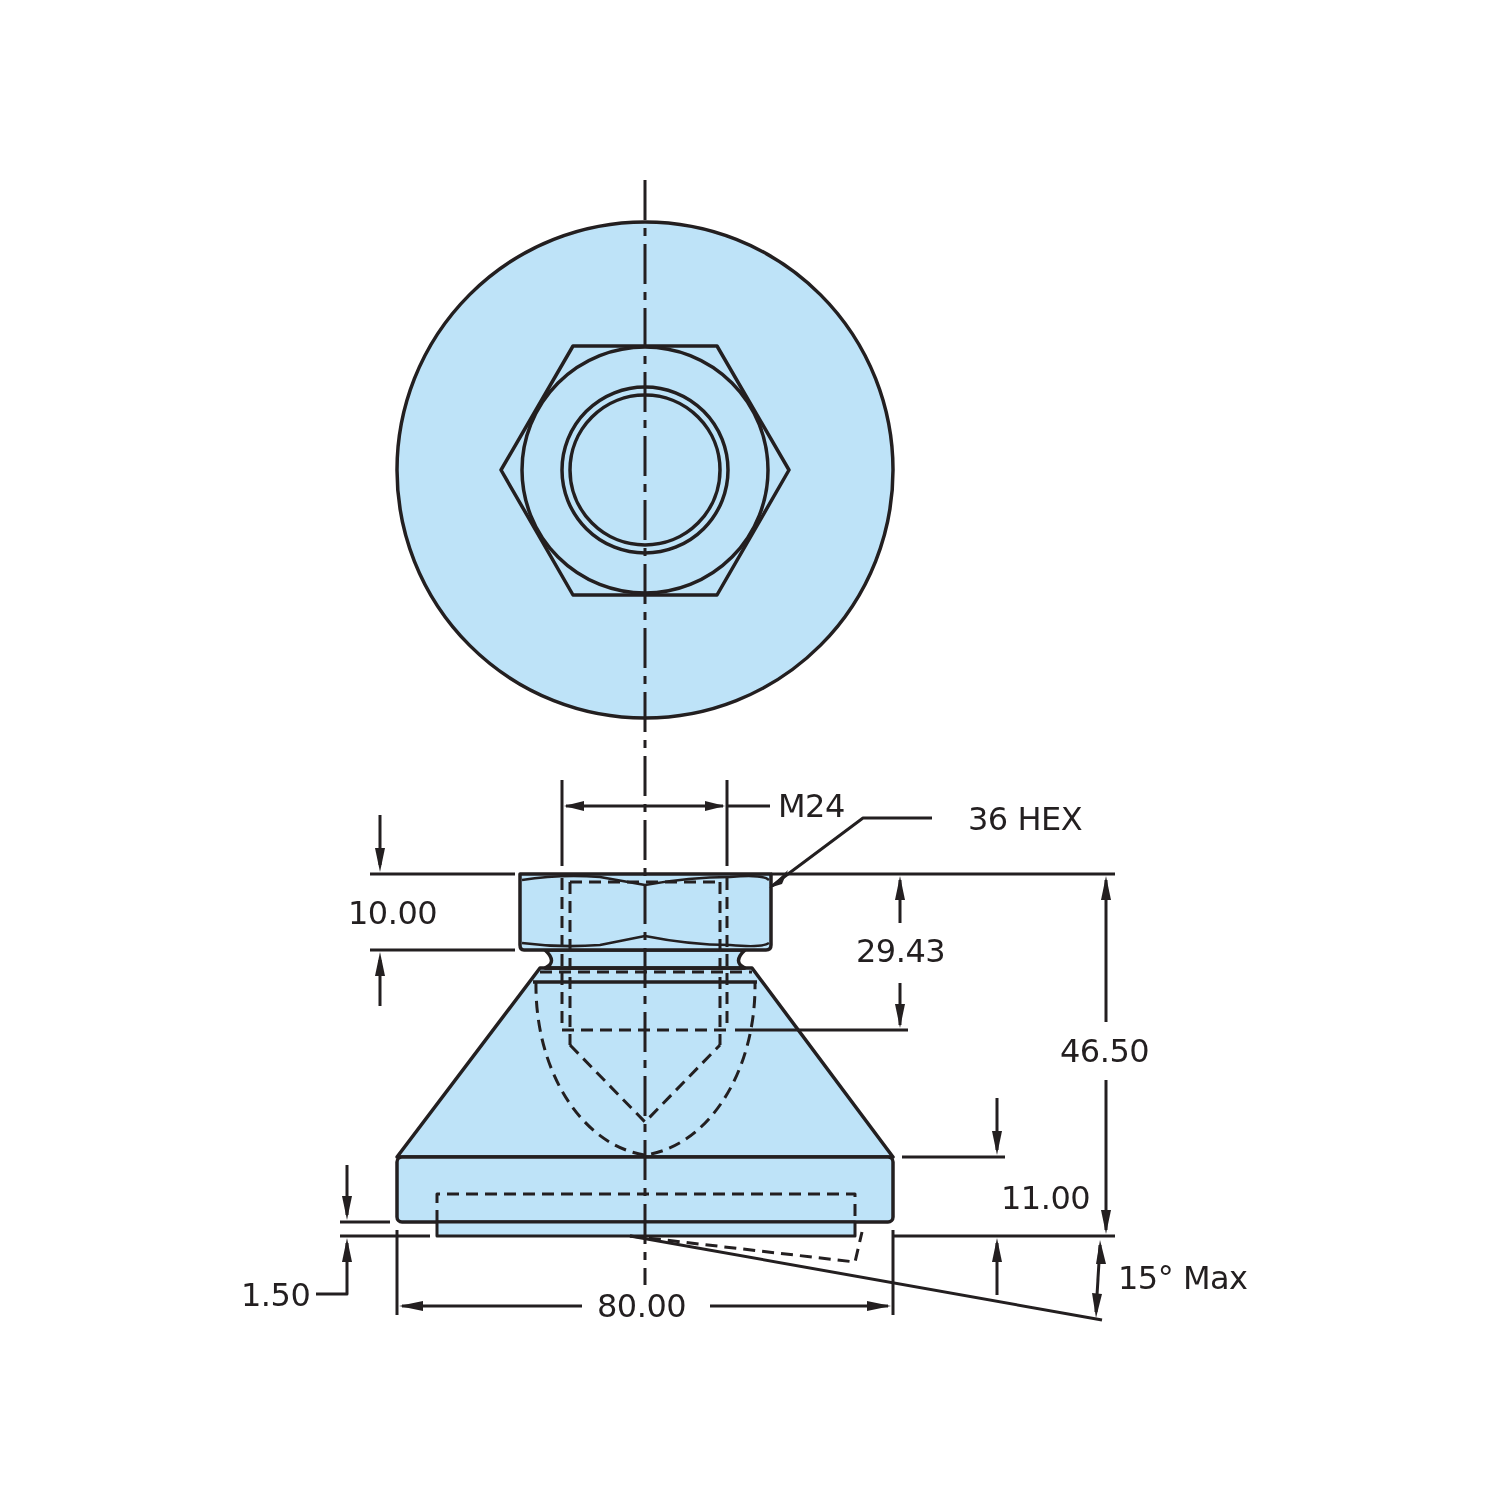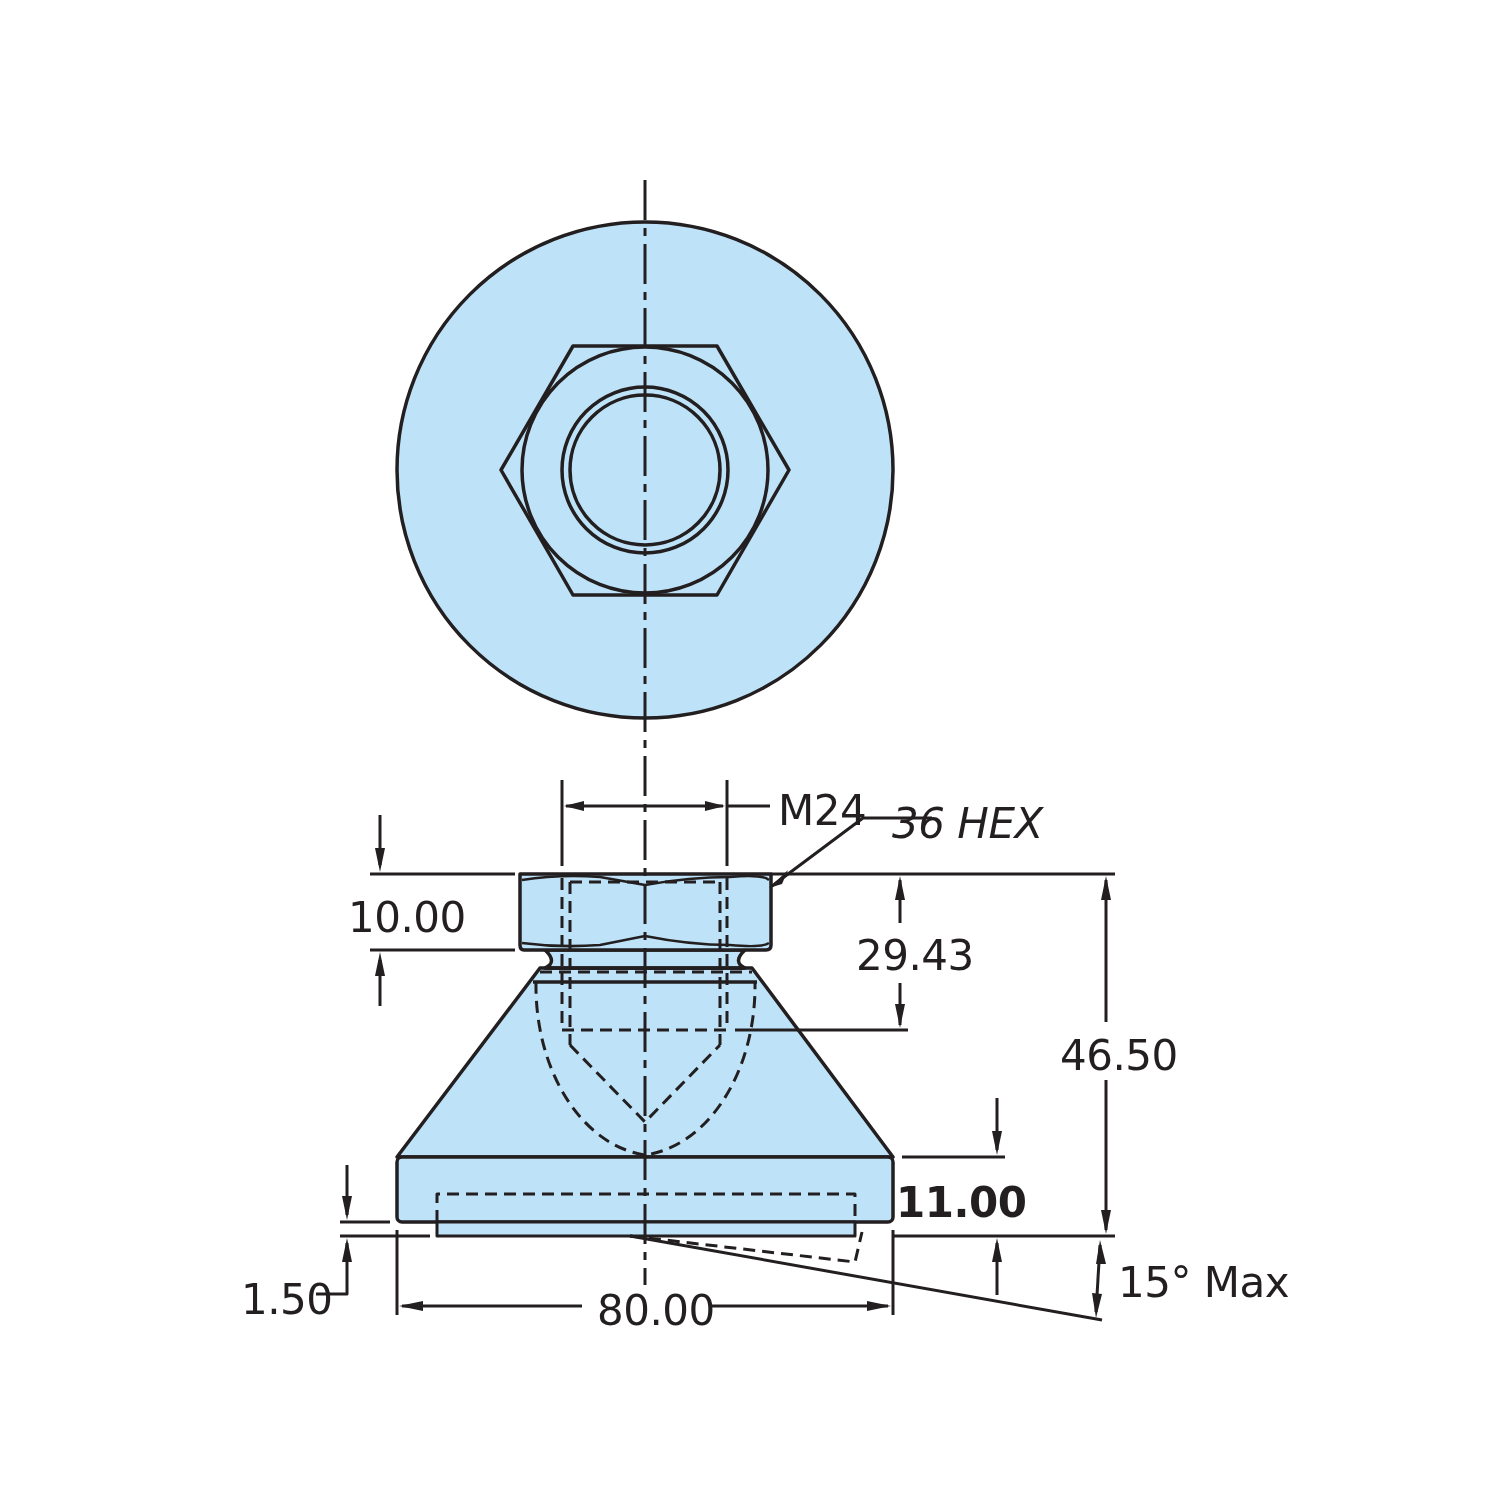--- a/index.html
+++ b/index.html
@@ -1,21 +1,21 @@
 <!DOCTYPE html>
 <html><head>
 <meta charset="utf-8">
 <style>
   html, body { margin: 0; padding: 0; background: #ffffff; }
   body { width: 1501px; height: 1501px; position: relative; overflow: hidden; }
   #drawing { position: absolute; left: 0; top: 0; width: 1501px; height: 1501px; }
   .dim-text {
     position: absolute;
     font-family: "DejaVu Sans", sans-serif;
-    font-size: 42px;
+    font-size: 32px;
     color: #231f20;
     white-space: nowrap;
     line-height: 1;
     letter-spacing: -0.5px;
   }
 </style>
 </head>
 <body>
 
 <svg id="drawing" viewBox="0 0 1501 1501" xmlns="http://www.w3.org/2000/svg">
@@ -127,20 +127,20 @@
       <polygon points="1096,1318 1092,1293 1102,1294"></polygon>
       <polygon points="399,1306 423,1301 423,1311"></polygon>
       <polygon points="891,1306 867,1301 867,1311"></polygon>
       <polygon points="347,1220 342,1196 352,1196"></polygon>
       <polygon points="347,1238 342,1262 352,1262"></polygon>
     </g>
   </g>
 </svg>
 
 <div class="dim-text" style="left:778px; top:790px;">M24</div>
-<div class="dim-text" style="left:892px; top:803px;font-style:italic;">36 HEX</div>
+<div class="dim-text" style="left:968px; top:803px;">36 HEX</div>
 <div class="dim-text" style="left:348px; top:897px;">10.00</div>
 <div class="dim-text" style="left:856px; top:935px;">29.43</div>
 <div class="dim-text" style="left:1060px; top:1035px;">46.50</div>
-<div class="dim-text" style="left:896px; top:1182px;font-weight:bold;">11.00</div>
+<div class="dim-text" style="left:1001px; top:1182px;">11.00</div>
 <div class="dim-text" style="left:1118px; top:1262px;text-align:center;">15° Max</div>
 <div class="dim-text" style="left:241px; top:1279px;">1.50</div>
 <div class="dim-text" style="left:597px; top:1290px;">80.00</div>
 
 </body></html>

